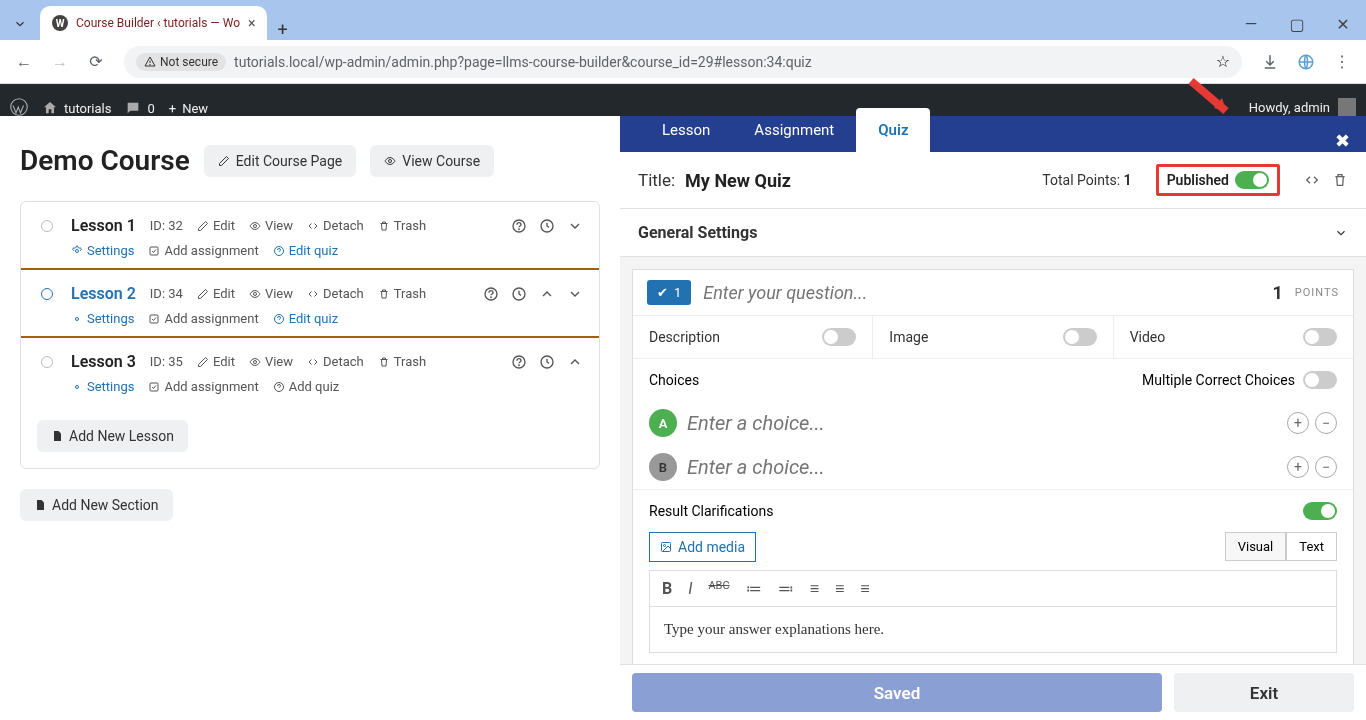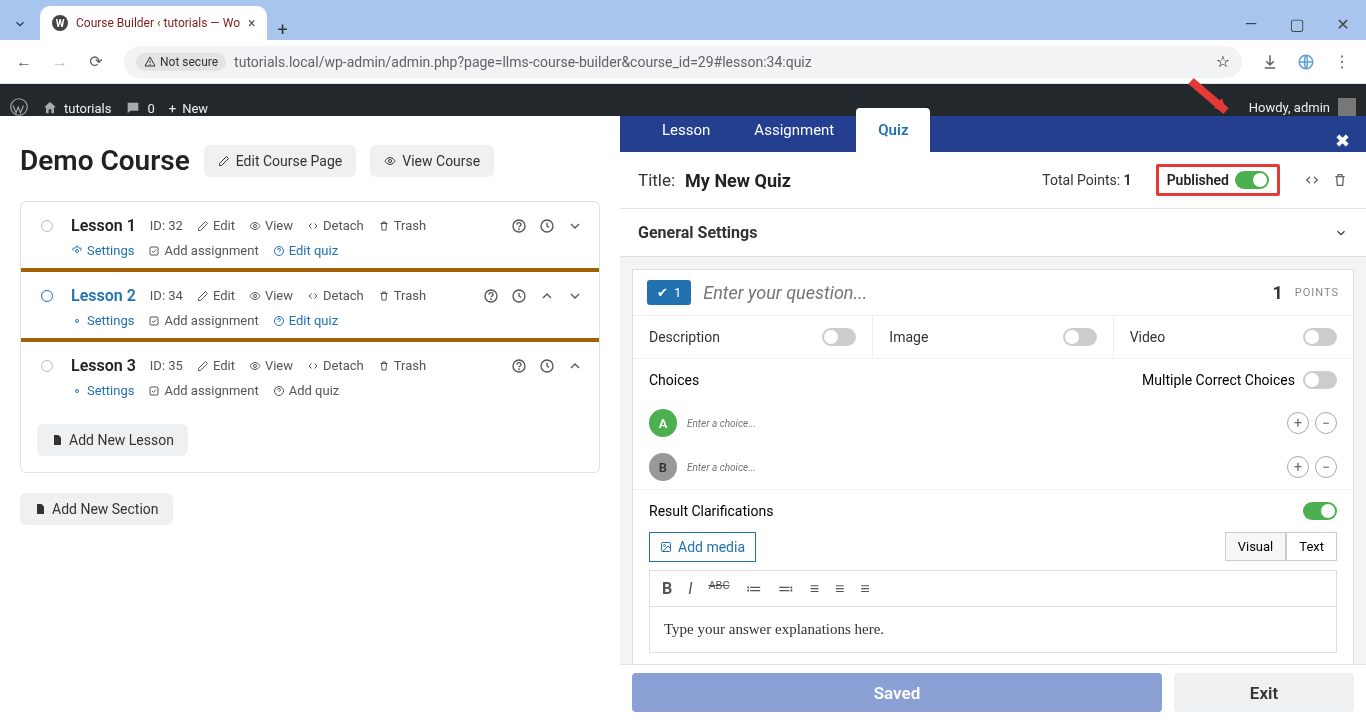--- a/index.html
+++ b/index.html
@@ -41,21 +41,21 @@
 .course-title { font-size:28px; font-weight:600; color:#222; }
 .grey-btn { background:#eef0f1; border:none; border-radius:6px; padding:8px 14px; font-size:14px; color:#333; display:flex; align-items:center; gap:6px; cursor:pointer; }
 
 .section-box { border:1px solid #e0e0e0; border-radius:6px; margin-bottom:20px; }
 .section-header { display:flex; align-items:center; padding:14px 16px; border-bottom:1px solid #eee; }
 .section-header .circle { width:16px; height:16px; border:2px solid #2271b1; border-radius:50%; margin-right:14px; }
 .section-header .section-title { font-size:19px; font-weight:600; color:#2271b1; flex:1; }
 .section-header .chevs { display:flex; gap:10px; color:#555; }
 .section-header .chevs svg { width:16px; height:16px; }
 
-.lesson-row { padding:14px 16px 10px 50px; border-bottom:4px solid #a16207; position:relative; }
+.lesson-row { padding:14px 16px 10px 50px; border-bottom:2px solid #a16207; position:relative; }
 .lesson-row .circle-sm { position:absolute; left:20px; top:18px; width:12px; height:12px; border:1.5px solid #bbb; border-radius:50%; }
 .lesson-row .r1 { display:flex; align-items:center; gap:14px; flex-wrap:wrap; }
 .lesson-row .lesson-title { font-size:16px; font-weight:600; color:#222; }
 .lesson-row .lesson-title.active { color:#2271b1; }
 .lesson-row .meta { font-size:13px; color:#555; }
 .lesson-row .action-link { font-size:13px; color:#555; display:flex; align-items:center; gap:4px; }
 .lesson-row .r1-icons { margin-left:auto; display:flex; gap:12px; color:#555; }
 .lesson-row .r1-icons svg { width:16px; height:16px; }
 .lesson-row .r2 { display:flex; align-items:center; gap:14px; margin-top:8px; }
 .lesson-row .link-blue { color:#2271b1; font-size:13px; display:flex; align-items:center; gap:4px; }
@@ -91,21 +91,21 @@
 .q-pts-lbl { font-size:11px; color:#888; letter-spacing:1px; }
 
 .toggle-row { display:flex; border-top:1px solid #eee; }
 .toggle-cell { flex:1; padding:12px 16px; display:flex; align-items:center; justify-content:space-between; border-right:1px solid #eee; font-size:14px; color:#333; }
 
 .choices-head { padding:12px 16px; display:flex; align-items:center; justify-content:space-between; border-top:1px solid #eee; font-size:14px; }
 .choice-row { padding:8px 16px; display:flex; align-items:center; gap:10px; }
 .choice-bubble { width:28px; height:28px; border-radius:50%; display:flex; align-items:center; justify-content:center; font-size:13px; color:#fff; font-weight:600; }
 .choice-bubble.a { background:#4caf50; }
 .choice-bubble.b { background:#999; color:#333; }
-.choice-input { border:none; font-size:10px; color:#888; font-style:italic; flex:1; outline:none; }
+.choice-input { border:none; font-size:20px; color:#888; font-style:italic; flex:1; outline:none; }
 .choice-btns { display:flex; gap:6px; }
 .choice-btns span { width:22px; height:22px; border:1px solid #aaa; border-radius:50%; display:flex; align-items:center; justify-content:center; font-size:14px; color:#666; cursor:pointer; }
 
 .result-head { padding:12px 16px; border-top:1px solid #eee; display:flex; align-items:center; justify-content:space-between; font-size:14px; }
 .add-media { border:1px solid #2271b1; color:#2271b1; padding:6px 10px; display:inline-flex; align-items:center; gap:6px; font-size:14px; margin:0 16px; }
 .editor-tabs { float:right; margin-right:16px; }
 .editor-tabs span { border:1px solid #ccc; padding:6px 12px; font-size:13px; display:inline-block; }
 .toolbar-row { clear:both; margin-top:8px; border:1px solid #ddd; padding:8px 12px; display:flex; gap:16px; color:#555; margin-left:16px; margin-right:16px; }
 .editor-body { margin:0 16px 16px; border:1px solid #ddd; border-top:none; padding:14px; font-family:Georgia,serif; font-size:15px; color:#333; }
 

